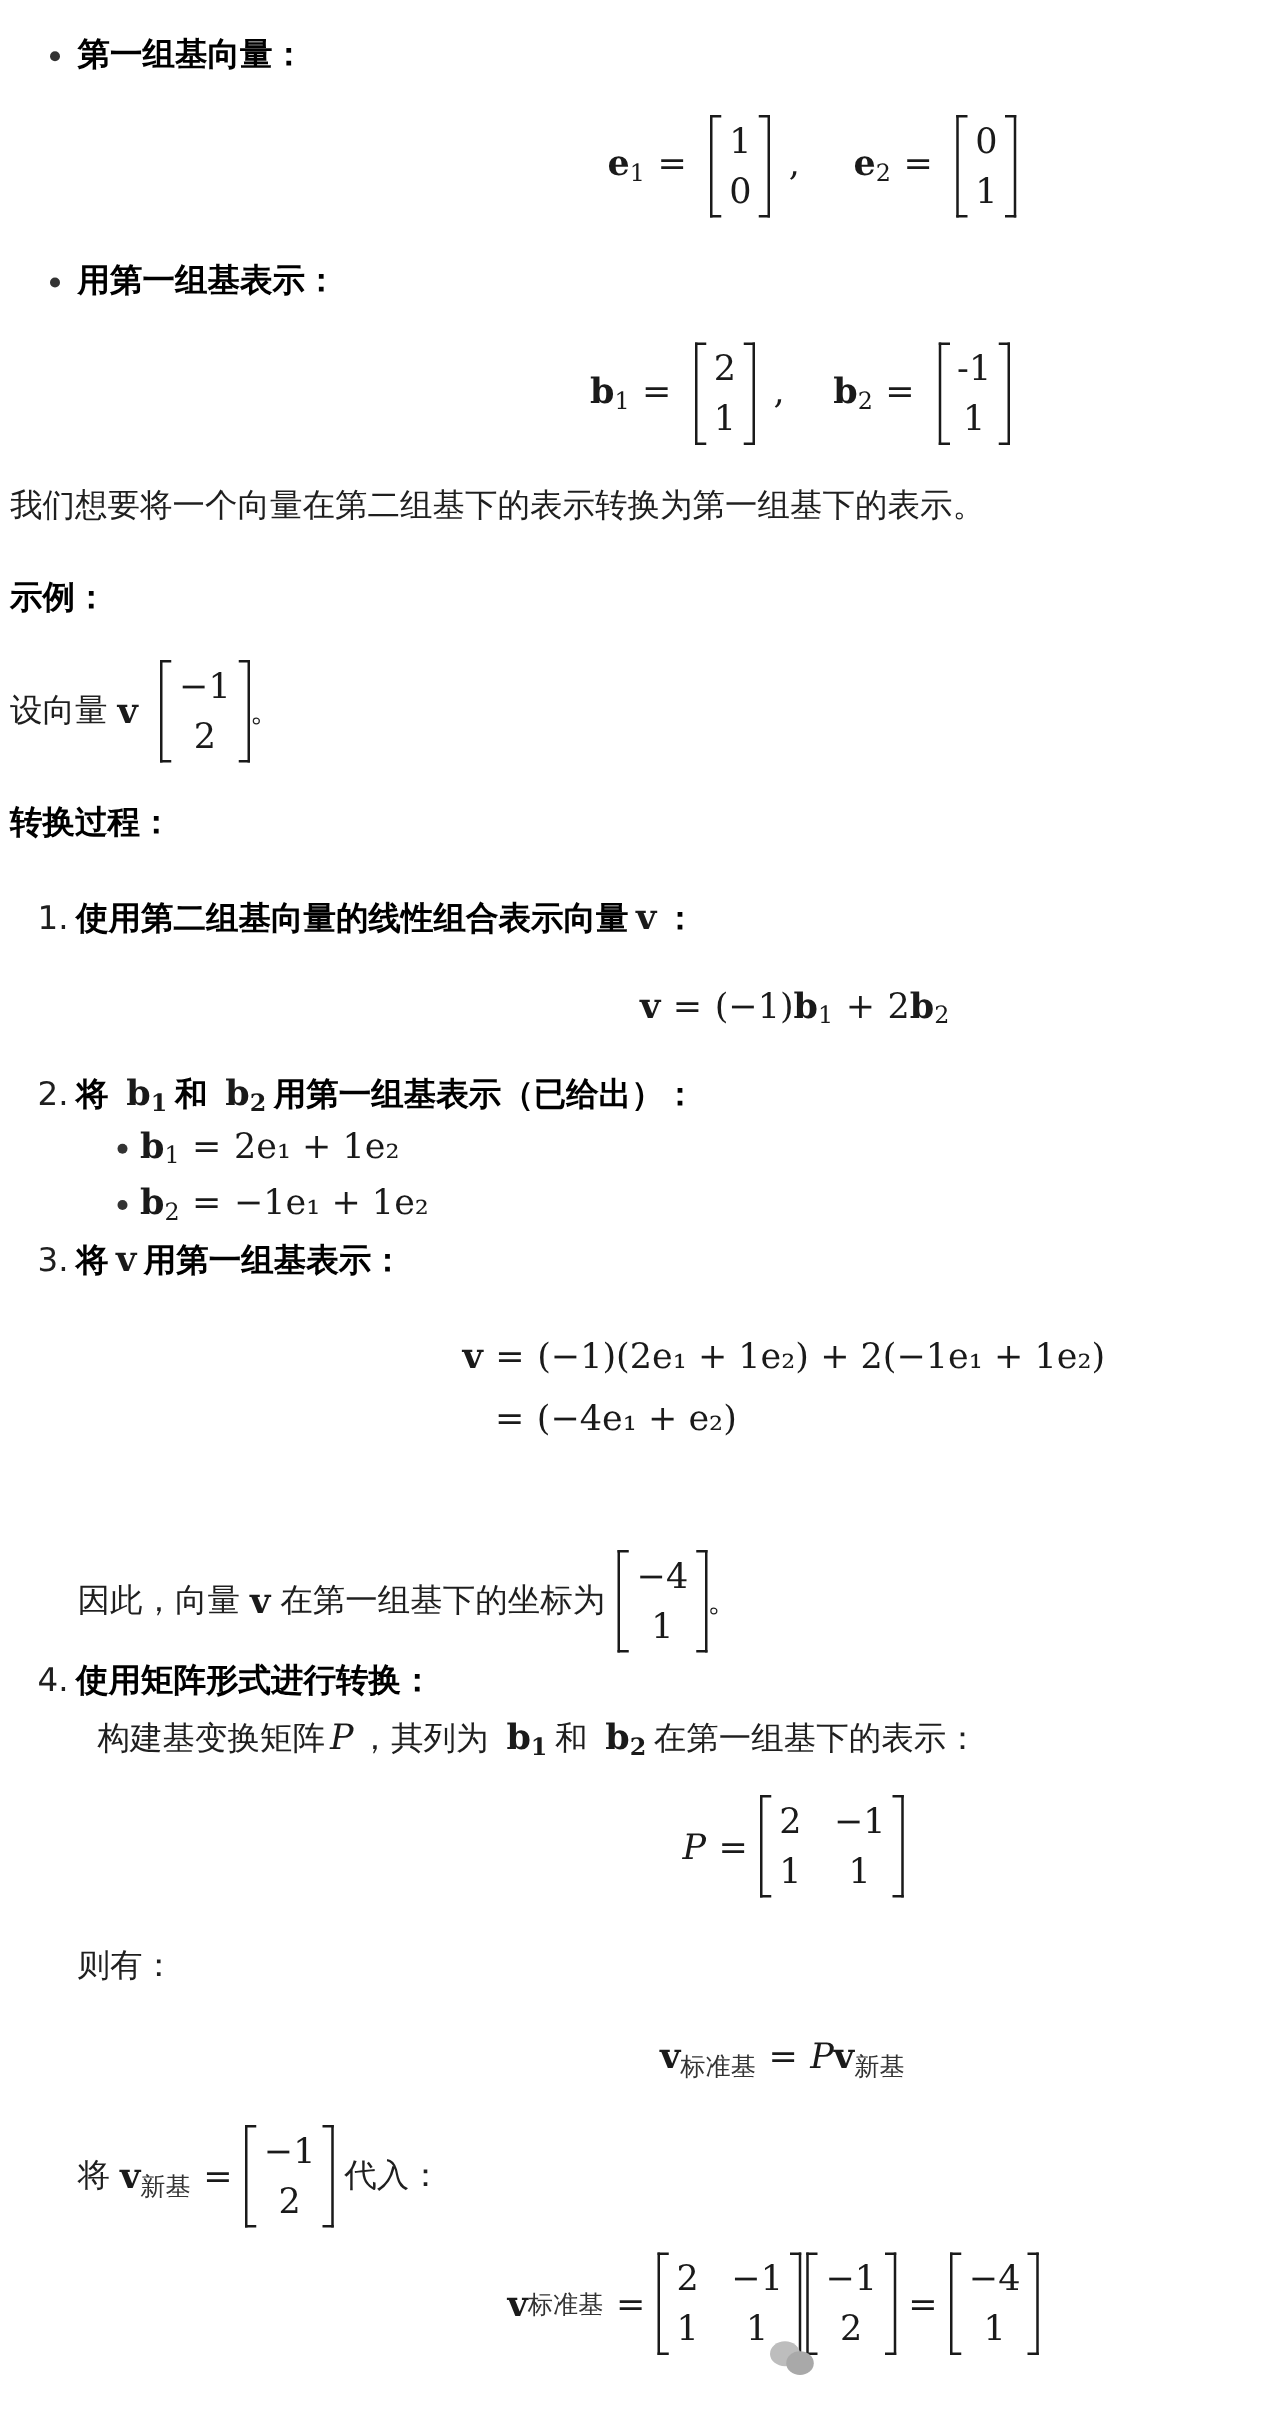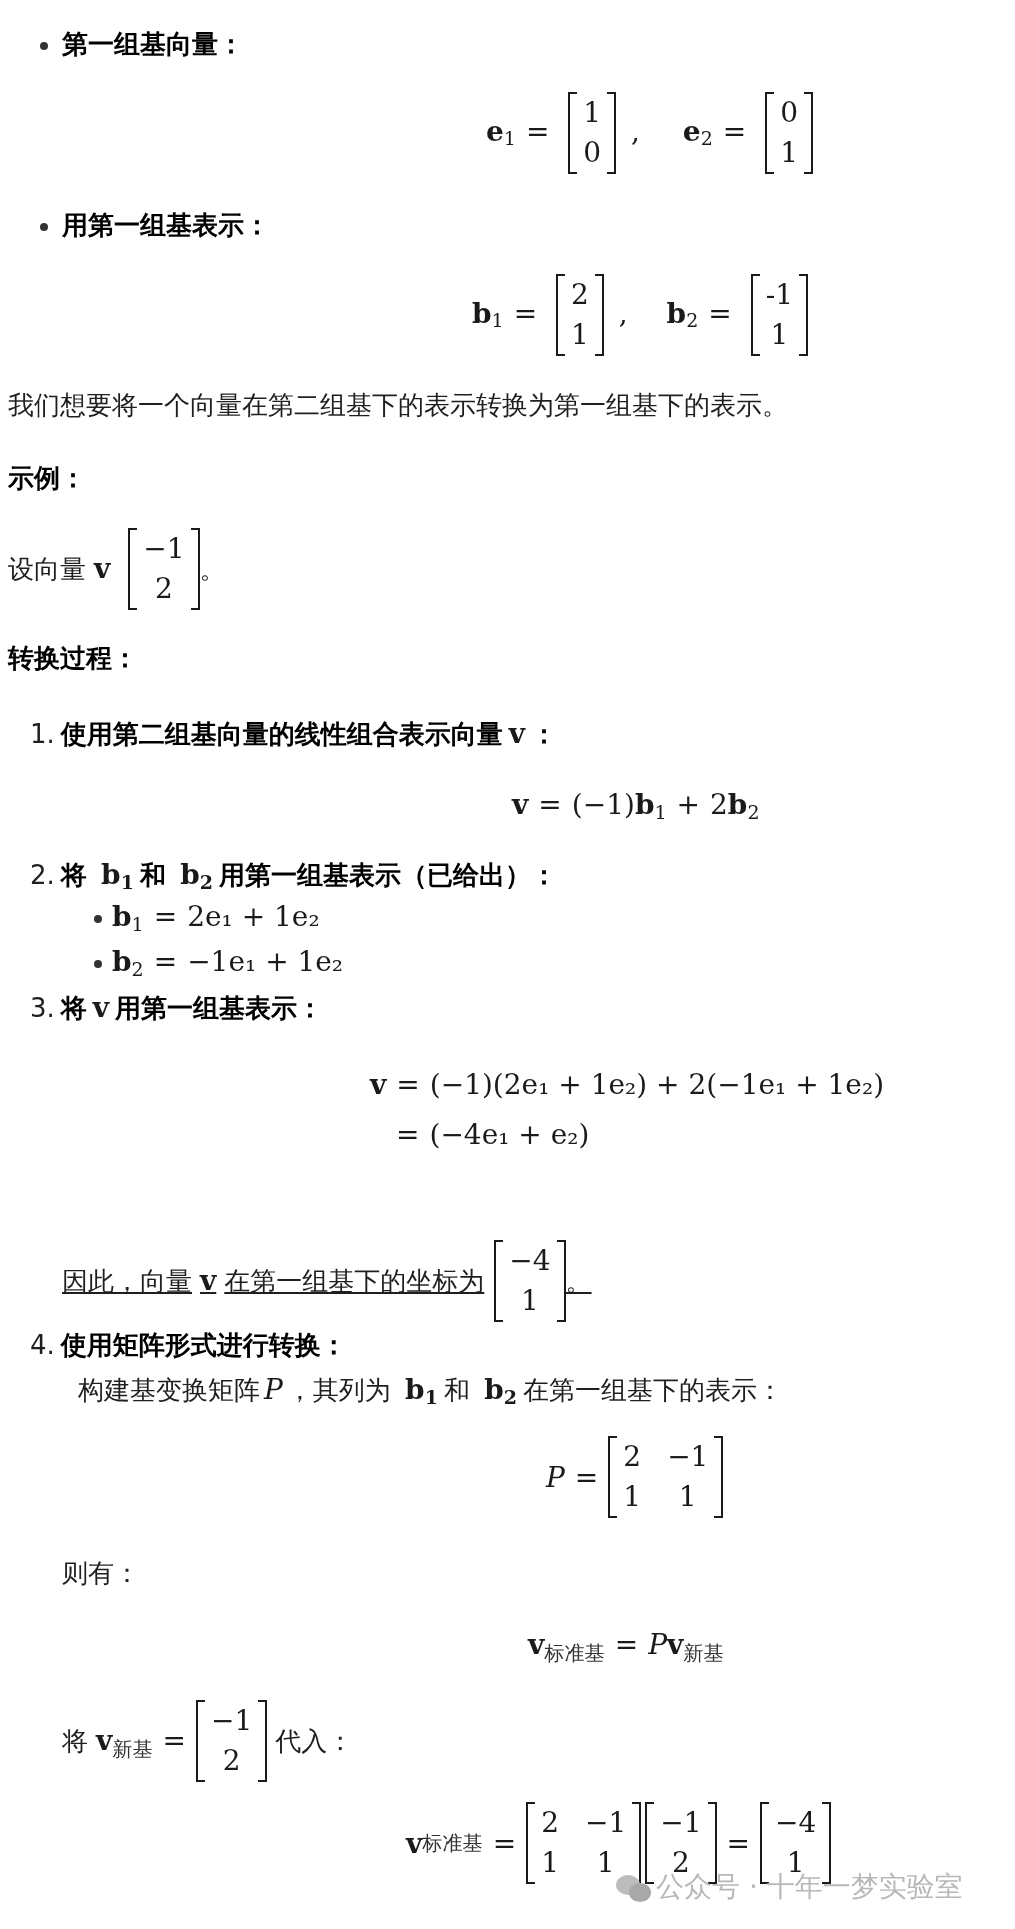--- a/index.html
+++ b/index.html
@@ -123,21 +123,21 @@
 
 <div class="abs txt" style="left:30px; top:990px;">
   <span style="margin-right:6px;">3.</span><span class="bold">将</span><span class="math mb" style="margin:0 6px;">v</span><span class="bold">用第一组基表示：</span>
 </div>
 
 <div class="abs math" style="left:370px; top:1060px; line-height:50px;">
   <div><span class="mb">v</span><span class="op">=</span><span>(−1)(2e₁ + 1e₂) + 2(−1e₁ + 1e₂)</span></div>
   <div style="padding-left:26px;"><span class="op" style="margin-left:0;">=</span><span>(−4e₁ + e₂)</span></div>
 </div>
 
-<div class="abs txt" style="left:62px; top:1240px; display:flex; align-items:center;text-decoration:underline;">
+<div class="abs txt" style="left:62px; top:1240px; display:flex; align-items:center;">
   <span>因此，向量</span>
   <span class="math mb" style="margin:0 8px;">v</span>
   <span>在第一组基下的坐标为</span>
   <span class="math" style="margin-left:10px;"><span class="mat">
         <span class="br l"></span>
         <span class="cells">
           <span>−4</span>
           <span>1</span>
         </span>
         <span class="br r"></span>
@@ -180,21 +180,21 @@
   <span>将</span>
   <span class="math" style="margin-left:8px;"><span class="mb">v</span><span class="cjksub">新基</span><span class="op">=</span></span>
   <span class="math"><span class="mat">
         <span class="br l"></span>
         <span class="cells">
           <span>−1</span>
           <span>2</span>
         </span>
         <span class="br r"></span>
       </span></span>
-  <span style="margin-left:8px;">代入：</span>
+  <span style="margin-left:8px;font-family:Liberation Serif, serif;">代入：</span>
 </div>
 
 <div class="abs math" style="left:406px; top:1802px; display:flex; align-items:center;">
   <span class="mb">v</span>
     <span class="cjksub">标准基</span>
     <span class="op">=</span>
   <span class="mat">
       <span class="br l"></span>
       <span class="cells" style="grid-template-columns:auto auto;">
         <span>2</span>
@@ -217,14 +217,14 @@
       <span class="br l"></span>
       <span class="cells">
         <span>−4</span>
         <span>1</span>
       </span>
       <span class="br r"></span>
     </span>
 </div>
 
 <div class="abs wm" style="left:616px; top:1868px;">
-  <span class="wechat"><i style="left:0;top:2px;width:24px;height:20px;"></i><i style="left:13px;top:10px;width:22px;height:19px;background:#a9a9a9;"></i></span><span>公众号 · 十年一梦实验室</span>
+  <span class="wechat"><i style="left:0;top:2px;width:24px;height:20px;"></i><i style="left:13px;top:10px;width:22px;height:19px;background:#a9a9a9;"></i></span>
 </div>
 
 </body></html>

